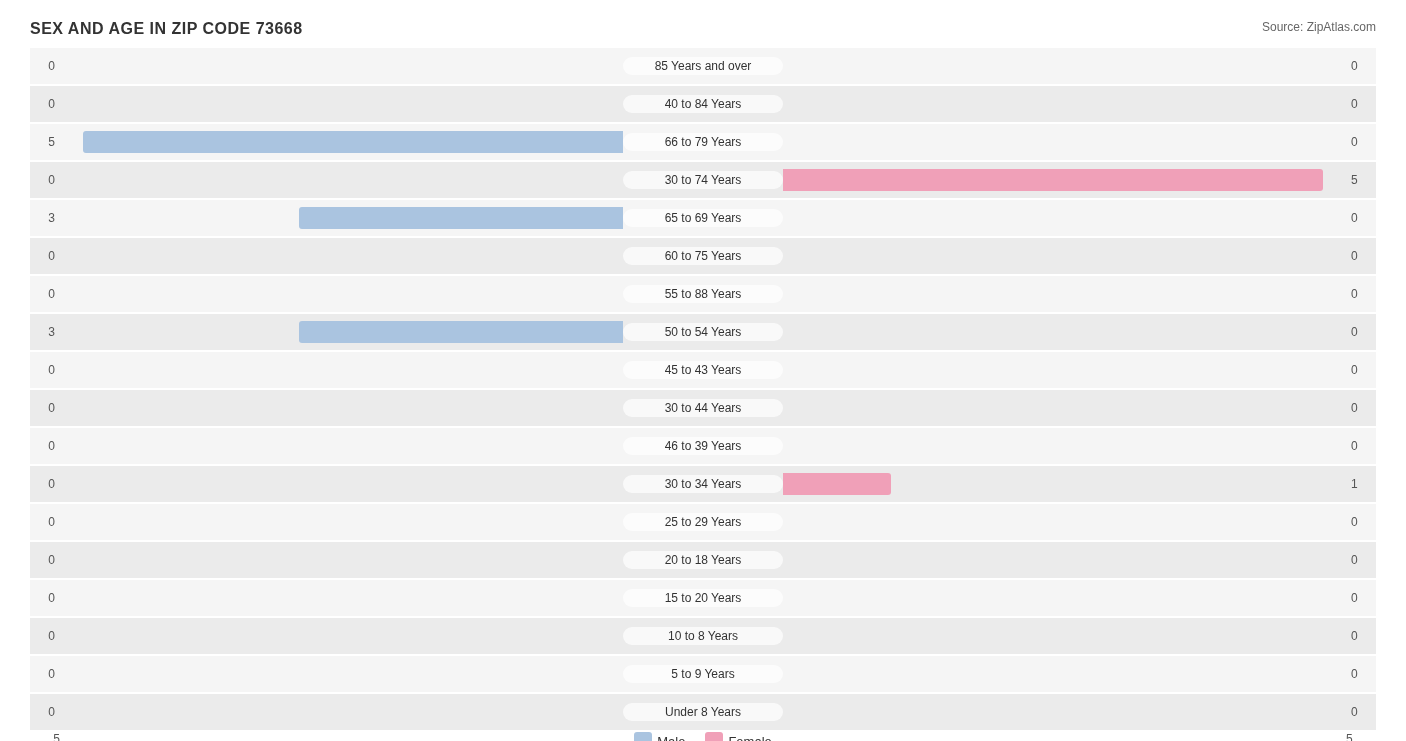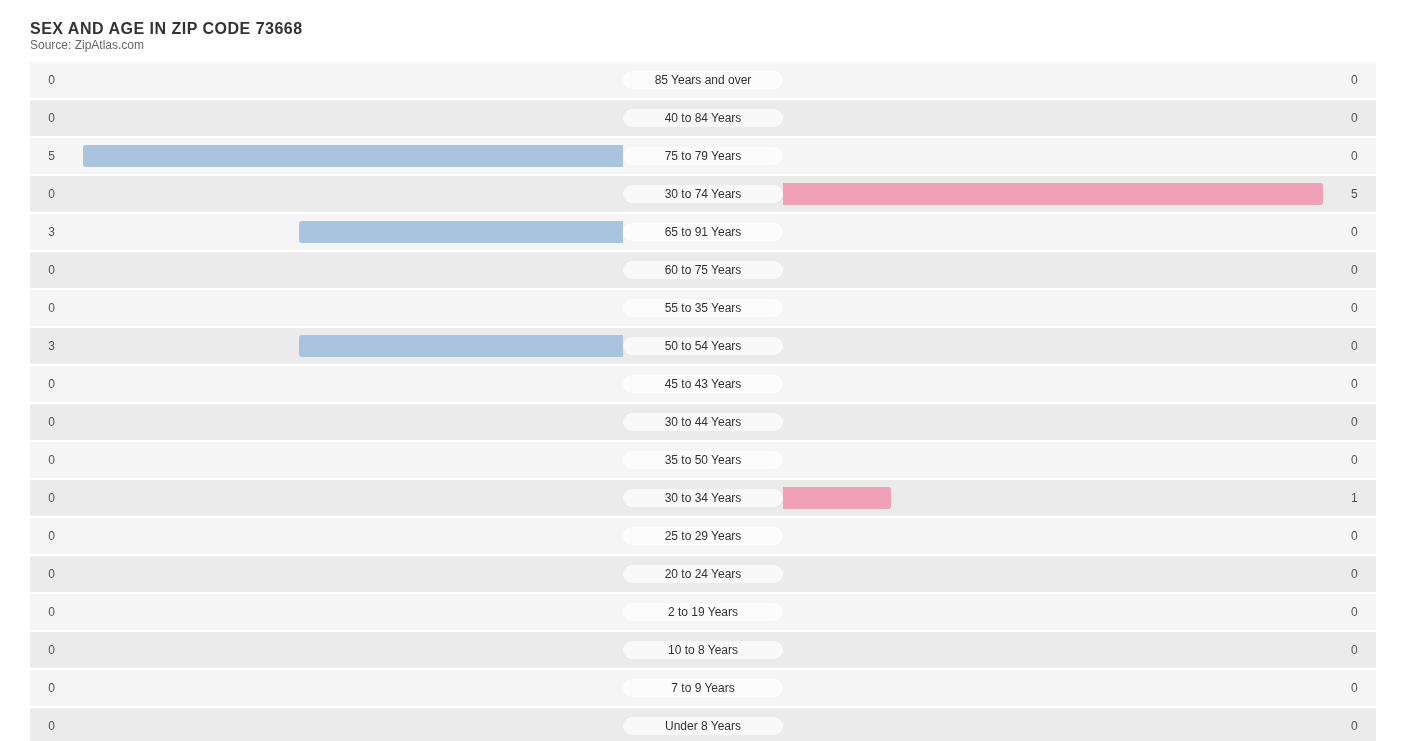--- a/index.html
+++ b/index.html
@@ -16,21 +16,20 @@
       height: 741px;
       background: #fff;
       padding: 20px 30px 50px 30px;
       position: relative;
     }
     .title-row {
       display: flex;
       justify-content: space-between;
       align-items: flex-start;
       margin-bottom: 10px;
-      flex-direction: column;
     }
     .chart-title {
       font-size: 16px;
       font-weight: bold;
       color: #333;
       text-transform: uppercase;
       letter-spacing: 0.5px;
     }
     .source-text {
       font-size: 12px;
@@ -190,21 +189,21 @@
         </div>
       </div>
       <div class="right-value">0</div>
     </div>
       <div class="bar-row">
       <div class="left-value">5</div>
       <div class="bars-center">
         <div class="left-half">
           <div class="bar-male" style="width:540px;"></div>
         </div>
-        <div class="label-center">75 to 79 Years</div>
+        <div class="label-center">66 to 79 Years</div>
         <div class="right-half">
           <div class="bar-female" style="width:0px;"></div>
         </div>
       </div>
       <div class="right-value">0</div>
     </div>
       <div class="bar-row">
       <div class="left-value">0</div>
       <div class="bars-center">
         <div class="left-half">
@@ -216,21 +215,21 @@
         </div>
       </div>
       <div class="right-value">5</div>
     </div>
       <div class="bar-row">
       <div class="left-value">3</div>
       <div class="bars-center">
         <div class="left-half">
           <div class="bar-male" style="width:324px;"></div>
         </div>
-        <div class="label-center">65 to 91 Years</div>
+        <div class="label-center">65 to 69 Years</div>
         <div class="right-half">
           <div class="bar-female" style="width:0px;"></div>
         </div>
       </div>
       <div class="right-value">0</div>
     </div>
       <div class="bar-row">
       <div class="left-value">0</div>
       <div class="bars-center">
         <div class="left-half">
@@ -242,21 +241,21 @@
         </div>
       </div>
       <div class="right-value">0</div>
     </div>
       <div class="bar-row">
       <div class="left-value">0</div>
       <div class="bars-center">
         <div class="left-half">
           <div class="bar-male" style="width:0px;"></div>
         </div>
-        <div class="label-center">55 to 35 Years</div>
+        <div class="label-center">55 to 88 Years</div>
         <div class="right-half">
           <div class="bar-female" style="width:0px;"></div>
         </div>
       </div>
       <div class="right-value">0</div>
     </div>
       <div class="bar-row">
       <div class="left-value">3</div>
       <div class="bars-center">
         <div class="left-half">
@@ -294,21 +293,21 @@
         </div>
       </div>
       <div class="right-value">0</div>
     </div>
       <div class="bar-row">
       <div class="left-value">0</div>
       <div class="bars-center">
         <div class="left-half">
           <div class="bar-male" style="width:0px;"></div>
         </div>
-        <div class="label-center">35 to 50 Years</div>
+        <div class="label-center">46 to 39 Years</div>
         <div class="right-half">
           <div class="bar-female" style="width:0px;"></div>
         </div>
       </div>
       <div class="right-value">0</div>
     </div>
       <div class="bar-row">
       <div class="left-value">0</div>
       <div class="bars-center">
         <div class="left-half">
@@ -333,34 +332,34 @@
         </div>
       </div>
       <div class="right-value">0</div>
     </div>
       <div class="bar-row">
       <div class="left-value">0</div>
       <div class="bars-center">
         <div class="left-half">
           <div class="bar-male" style="width:0px;"></div>
         </div>
-        <div class="label-center">20 to 24 Years</div>
-        <div class="right-half">
-          <div class="bar-female" style="width:0px;"></div>
-        </div>
-      </div>
-      <div class="right-value">0</div>
-    </div>
-      <div class="bar-row">
-      <div class="left-value">0</div>
-      <div class="bars-center">
-        <div class="left-half">
-          <div class="bar-male" style="width:0px;"></div>
-        </div>
-        <div class="label-center">2 to 19 Years</div>
+        <div class="label-center">20 to 18 Years</div>
+        <div class="right-half">
+          <div class="bar-female" style="width:0px;"></div>
+        </div>
+      </div>
+      <div class="right-value">0</div>
+    </div>
+      <div class="bar-row">
+      <div class="left-value">0</div>
+      <div class="bars-center">
+        <div class="left-half">
+          <div class="bar-male" style="width:0px;"></div>
+        </div>
+        <div class="label-center">15 to 20 Years</div>
         <div class="right-half">
           <div class="bar-female" style="width:0px;"></div>
         </div>
       </div>
       <div class="right-value">0</div>
     </div>
       <div class="bar-row">
       <div class="left-value">0</div>
       <div class="bars-center">
         <div class="left-half">
@@ -372,21 +371,21 @@
         </div>
       </div>
       <div class="right-value">0</div>
     </div>
       <div class="bar-row">
       <div class="left-value">0</div>
       <div class="bars-center">
         <div class="left-half">
           <div class="bar-male" style="width:0px;"></div>
         </div>
-        <div class="label-center">7 to 9 Years</div>
+        <div class="label-center">5 to 9 Years</div>
         <div class="right-half">
           <div class="bar-female" style="width:0px;"></div>
         </div>
       </div>
       <div class="right-value">0</div>
     </div>
       <div class="bar-row">
       <div class="left-value">0</div>
       <div class="bars-center">
         <div class="left-half">

